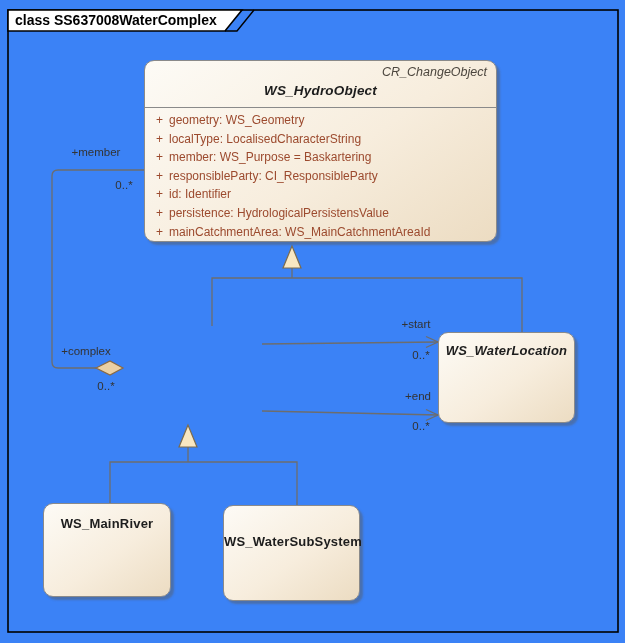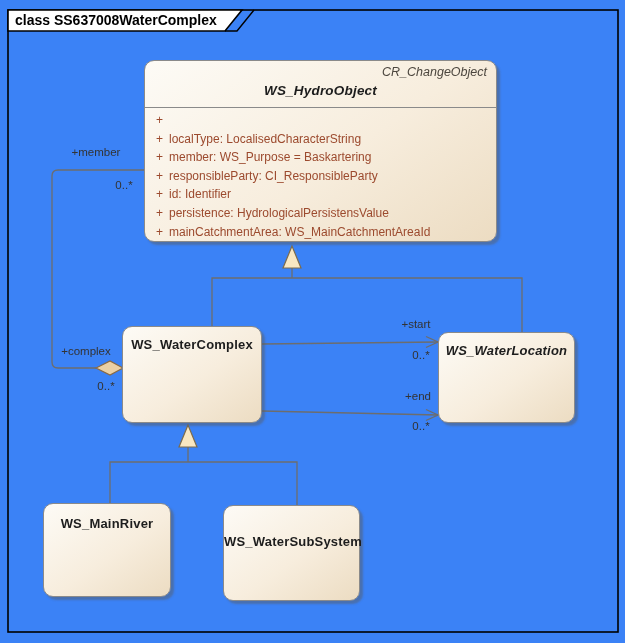--- a/index.html
+++ b/index.html
@@ -82,20 +82,21 @@
   <div id="frame-title">class SS637008WaterComplex</div>
 
   <div class="uml-box abstract" style="left:144px;top:60px;width:353px;height:182px;">
     <div class="hdr">
       <div class="stereo">CR_ChangeObject</div>
       <div class="cls-title">WS_HydroObject</div>
     </div>
     <div class="attrs">
       <div class="attr-row">
         <span class="vis">+</span>
+        <span>geometry: WS_Geometry</span>
       </div>
       <div class="attr-row">
         <span class="vis">+</span>
         <span>localType: LocalisedCharacterString</span>
       </div>
       <div class="attr-row">
         <span class="vis">+</span>
         <span>member: WS_Purpose = Baskartering</span>
       </div>
       <div class="attr-row">
@@ -110,23 +111,20 @@
         <span class="vis">+</span>
         <span>persistence: HydrologicalPersistensValue</span>
       </div>
       <div class="attr-row">
         <span class="vis">+</span>
         <span>mainCatchmentArea: WS_MainCatchmentAreaId</span>
       </div>
     </div>
   </div>
 
-  <div class="uml-box" style="left:122px;top:326px;width:140px;height:97px;padding-top:10px;">
-    <div class="cls-title">WS_WaterComplex</div>
-  </div>
 
   <div class="uml-box abstract" style="left:438px;top:332px;width:137px;height:91px;padding-top:10px;">
     <div class="cls-title">WS_WaterLocation</div>
   </div>
 
   <div class="uml-box" style="left:43px;top:503px;width:128px;height:94px;padding-top:12px;">
     <div class="cls-title">WS_MainRiver</div>
   </div>
 
   <div class="uml-box" style="left:223px;top:505px;width:137px;height:96px;padding-top:28px;">

